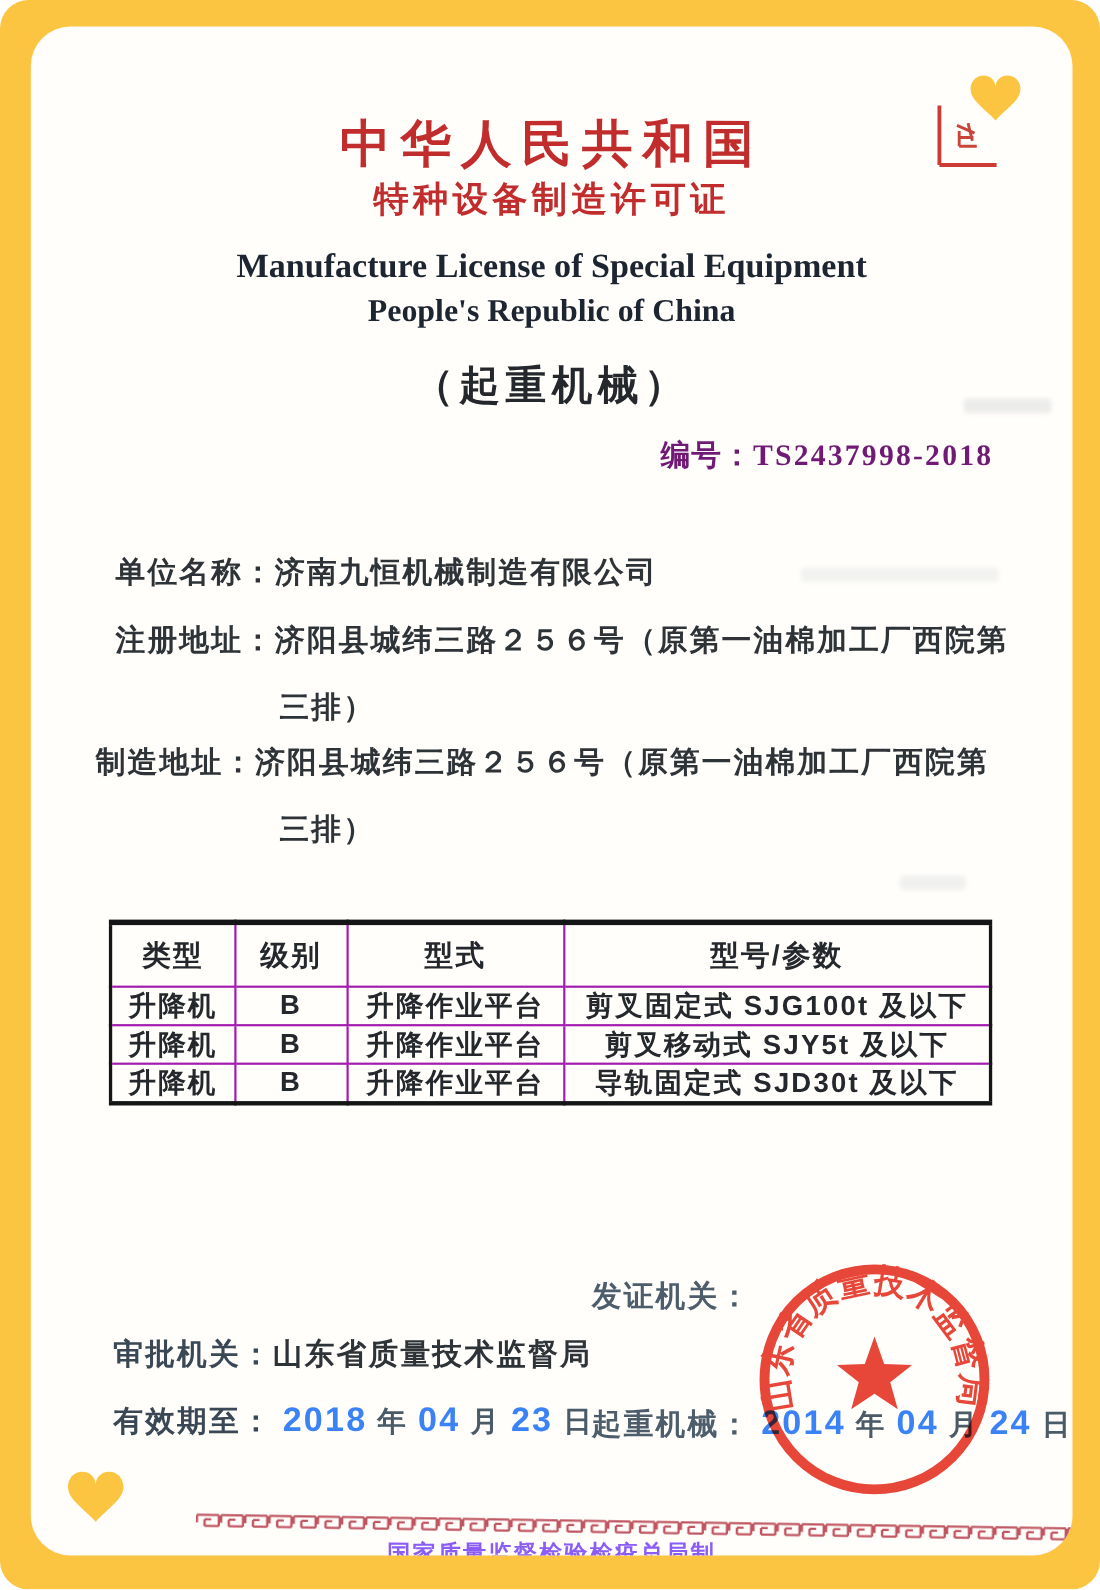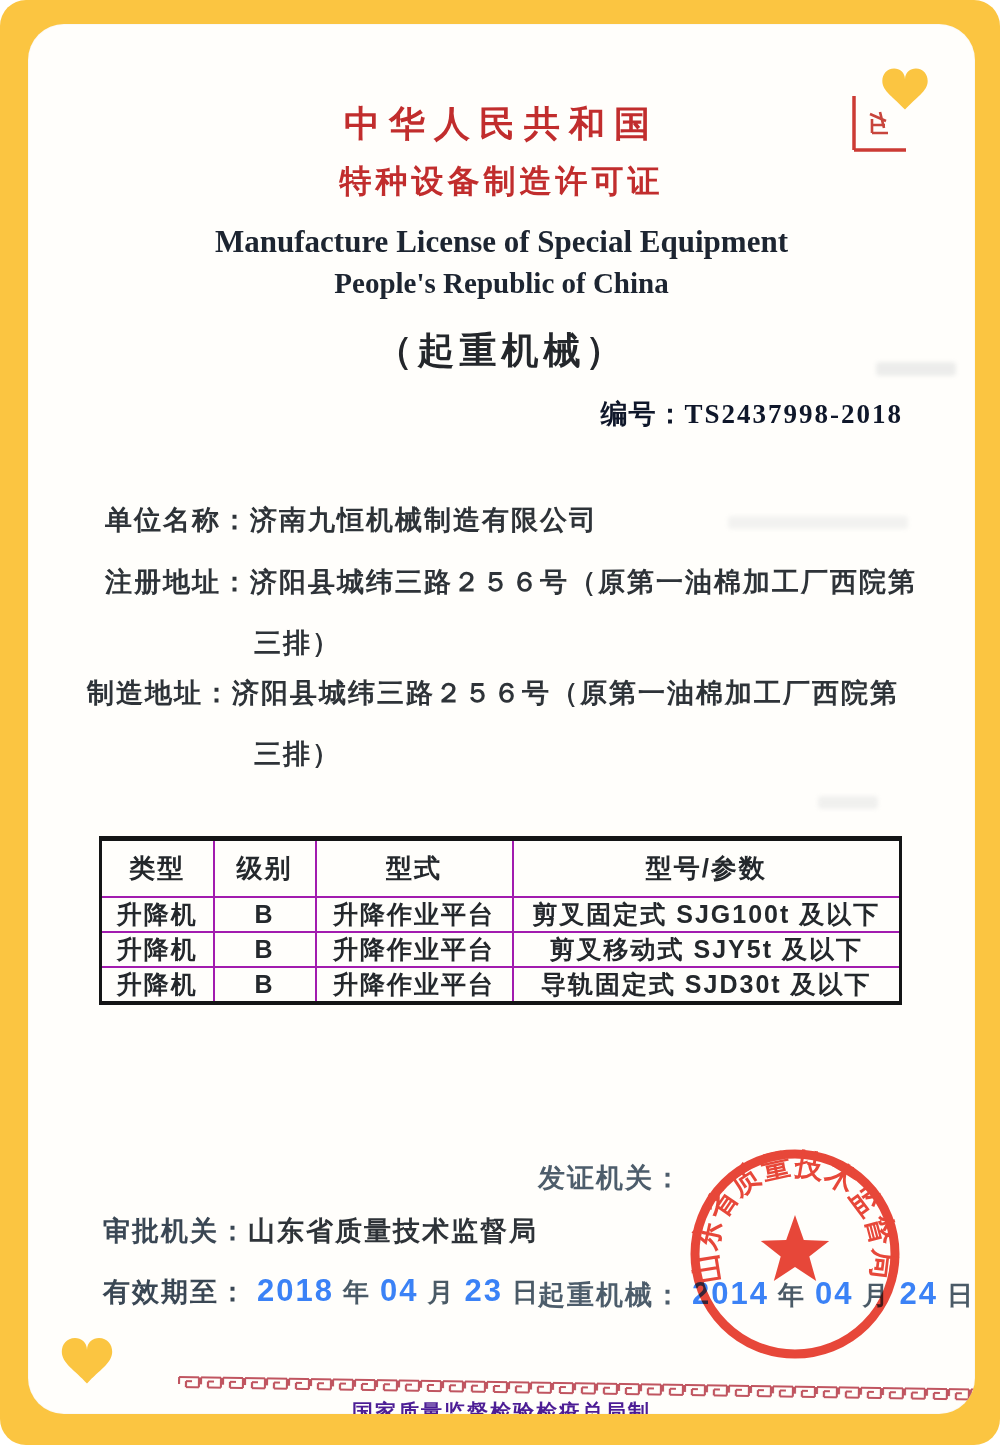--- a/index.html
+++ b/index.html
@@ -3,29 +3,29 @@
 <meta charset="utf-8">
 <style>
   html,body{margin:0;padding:0;background:#ffffff;}
   .page{position:relative;width:1000px;height:1445px;background:#ffffff;overflow:hidden;
         font-family:"Liberation Sans", sans-serif;}
   .frame{position:absolute;inset:0;background:#FBC541;border-radius:26px;}
   .card{position:absolute;left:28px;top:24px;width:947px;height:1390px;background:#fffefb;
         border-radius:36px;overflow:hidden;box-shadow:0 0 0 1px rgba(0,0,0,0.02) inset;}
   
   .t-red{position:absolute;width:100%;text-align:center;color:#C12D2D;font-weight:700;}
-  .t1{top:76px;font-size:36px;letter-spacing:9px;}
+  .t1{top:76px;font-size:46px;letter-spacing:9px;}
   .t2{top:136px;font-size:32px;letter-spacing:4px;}
   .t-en{position:absolute;width:100%;text-align:center;color:#1d2531;font-weight:700;
         font-family:"Liberation Serif", serif;}
   .e1{top:200px;font-size:31px;}
   .e2{top:243px;font-size:29px;}
   .category{position:absolute;top:302px;width:100%;text-align:center;color:#24272b;
             font-size:37px;font-weight:700;letter-spacing:5px;}
-  .license{position:absolute;top:372px;right:72px;font-size:27px;color:#0f172a;font-weight:600;letter-spacing:1px;}
+  .license{position:absolute;top:372px;right:72px;font-size:27px;color:#701a75;font-weight:600;letter-spacing:1px;}
   .license .no{font-family:"Liberation Serif", serif;font-weight:600;letter-spacing:2px;}
   
   .fld{position:absolute;font-size:27px;color:#2e3338;font-weight:600;letter-spacing:2px;white-space:nowrap;}
   
   .lic-table{position:absolute;left:71px;top:812px;border-collapse:collapse;table-layout:fixed;}
   .lic-table td,.lic-table th{border:2px solid #a21caf;color:#24282c;font-weight:600;
        text-align:center;padding:0;font-size:25px;letter-spacing:2px;white-space:nowrap;overflow:hidden;}
   .lic-table{border:3px solid #141516;border-top-width:5px;border-bottom-width:4px;}
   .lic-table th{height:55px;font-size:26px;}
   .lic-table td{height:31px;}
@@ -33,21 +33,21 @@
   .f-label{color:#3a4754;}
   .digits{font-size:31px;font-weight:700;color:#3b82f6;letter-spacing:2px;}
   .unit{font-size:26px;font-weight:600;color:#4a5a66;}
   .dategrp span{margin-right:9px;}
   
   .seal{position:absolute;left:651px;top:1114px;width:232px;height:232px;mix-blend-mode:multiply;opacity:0.93;z-index:5;}
   
   .meander{position:absolute;left:150px;top:1350px;width:850px;height:16px;transform:rotate(0.9deg);
            transform-origin:left center;z-index:2;}
   .bottom-note{position:absolute;top:1374px;width:100%;text-align:center;font-size:21px;
-           color:#4c1d95;font-weight:600;letter-spacing:2px;}
+           color:#8b5cf6;font-weight:600;letter-spacing:2px;}
   
   .heart{position:absolute;z-index:3;}
   .corner-mark{position:absolute;left:820px;top:68px;width:62px;height:66px;}
   .smudge{position:absolute;background:#9aa0a6;opacity:0.18;filter:blur(2px);border-radius:4px;}
 </style>
 </head>
 <body>
 
 <div class="page">
   <div class="frame"></div>

